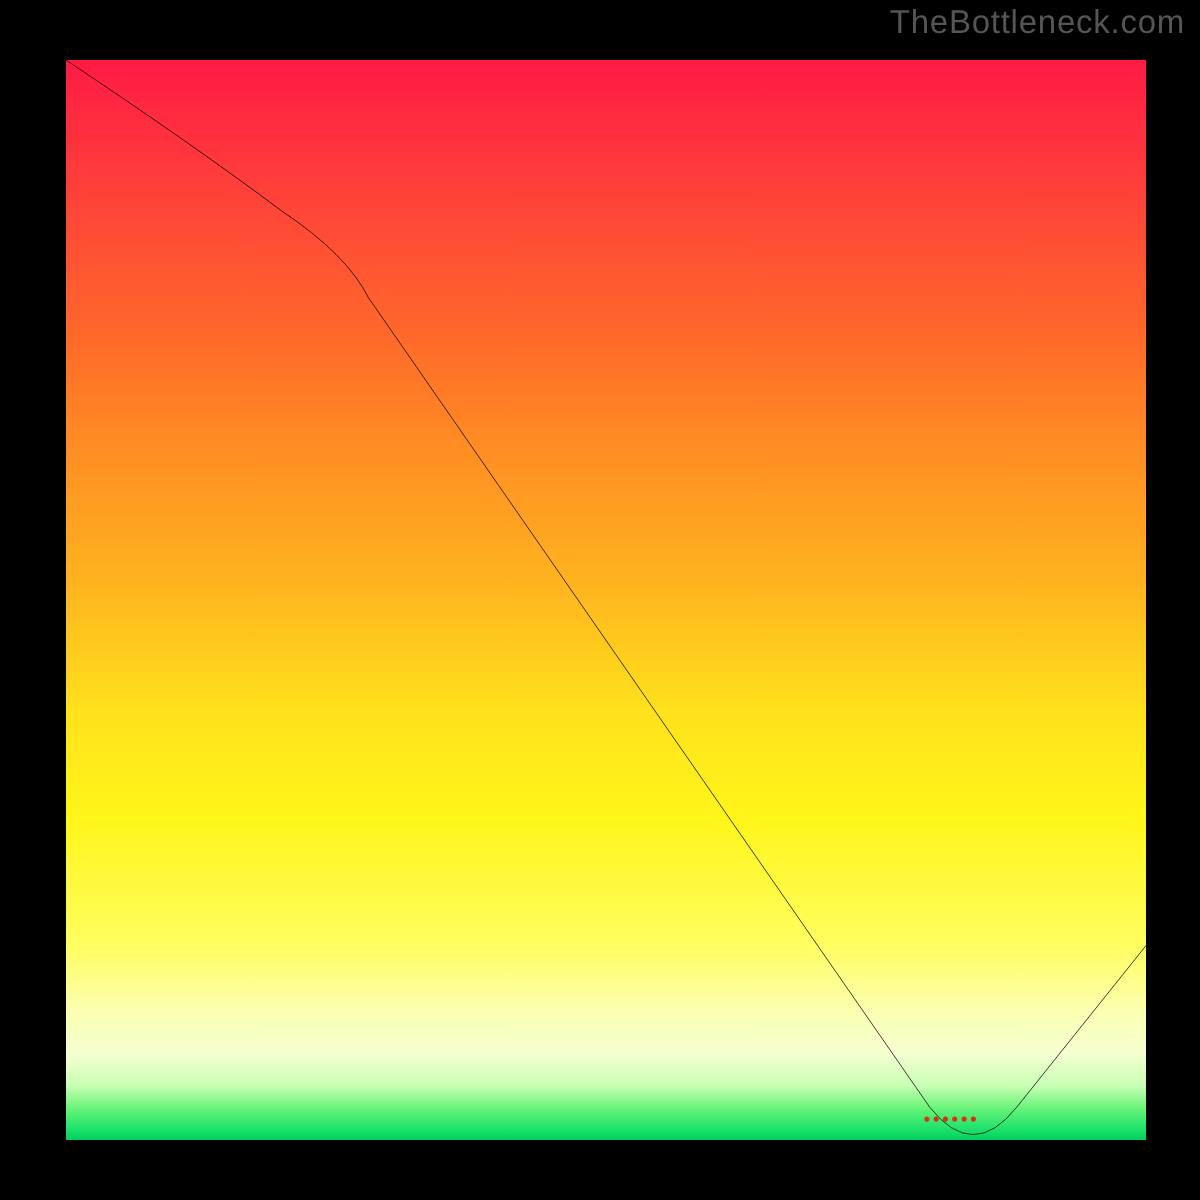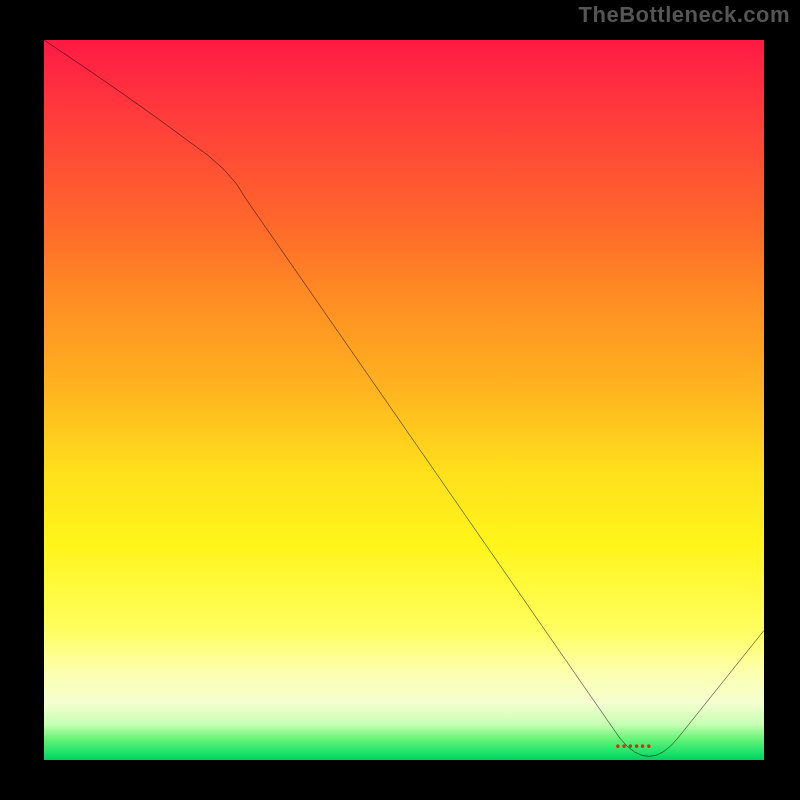--- a/index.html
+++ b/index.html
@@ -15,21 +15,21 @@
     position: relative;
     width: 800px;
     height: 800px;
   }
   .attribution {
     position: absolute;
     top: 2px;
     right: 10px;
     color: #555;
     font-size: 22px;
-    font-weight: 700;
+    font-weight: 400;
     letter-spacing: 0.5px;
     user-select: none;
   }
   .plot {
     position: absolute;
     left: 40px;
     top: 36px;
     width: 720px;
     height: 720px;
     border: 4px solid #000;

